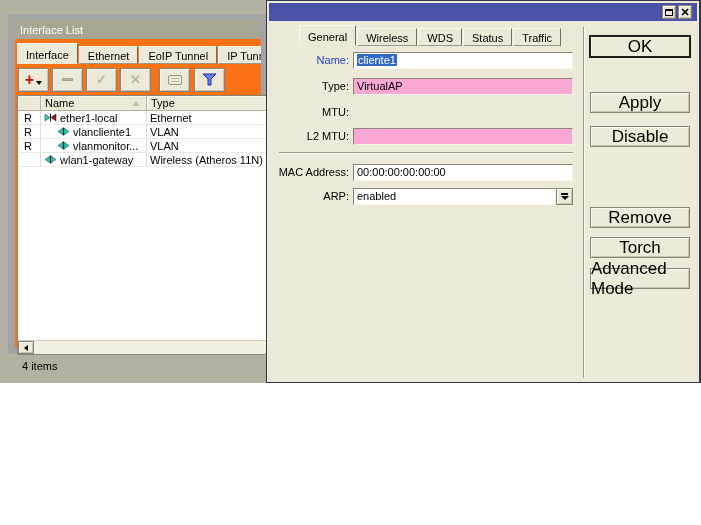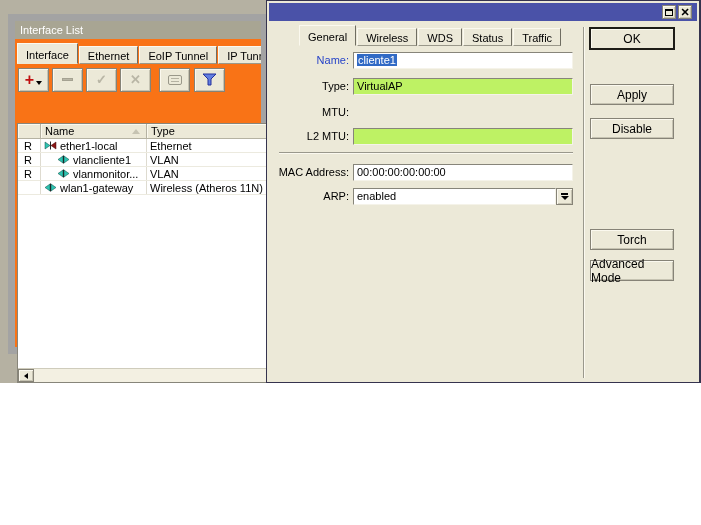--- a/index.html
+++ b/index.html
@@ -34,21 +34,21 @@
   .gap8 { width:5px; } .gap4 { width:1px; }
   .plus { color:#c01010; font-size:16px; font-weight:bold; line-height:14px; }
   .caret { width:0; height:0; border-left:3px solid transparent; border-right:3px solid transparent;
            border-top:4px solid #000; margin-left:2px; margin-top:6px; }
   .minus { width:11px; height:3px; background:#b9b6a6; border:1px solid #a5a292; }
   .dis-glyph { color:#b9b6a6; font-size:13px; font-weight:bold; }
   .comment-card { width:14px; height:10px; border:1px solid #9a988a; border-radius:2px; position:relative; }
   .comment-card::before { content:""; position:absolute; left:2px; top:2px; width:8px; height:1px; background:#b5b2a2; box-shadow:0 3px 0 #b5b2a2; }
 
   .grid-frame { position:absolute; left:2px; top:74px; width:254px; height:260px;
-                border:1px solid #87857a; background:#fff; display:flex; flex-direction:column; overflow:hidden;margin-top:28px; }
+                border:1px solid #87857a; background:#fff; display:flex; flex-direction:column; overflow:hidden; }
   .grid-head { display:flex; height:15px; flex:0 0 15px; background:#ece9d8; }
   .hcell { font-size:11px; padding:1px 4px; background:#ece9d8;
            border-right:1px solid #b5b2a2; border-bottom:1px solid #b5b2a2;
            box-shadow: inset 1px 1px 0 #fbf9ef; overflow:hidden; white-space:nowrap; display:flex; align-items:center; }
   .sort-tri { width:0; height:0; border-left:4px solid transparent; border-right:4px solid transparent;
               border-bottom:5px solid #c6c3b2; margin-left:auto; margin-right:2px; }
   .grid-body { flex:1 1 auto; overflow:hidden; }
   .t-row { display:flex; height:14px; border-bottom:1px solid #eceadf; }
   .tcell { font-size:11px; padding:0 3px; white-space:nowrap; overflow:hidden;
            border-right:1px solid #dedbd0; display:flex; align-items:center; }
@@ -74,35 +74,35 @@
   .cap-btn { width:14px; height:14px; margin-left:2px; display:flex; align-items:center; justify-content:center; flex:0 0 auto; }
   .max-glyph { width:8px; height:7px; border:1px solid #000; border-top-width:2px; }
   .close-glyph { font-size:11px; font-weight:bold; color:#000; line-height:10px; }
 
   .dlg .tabs { left:4px; top:24px; height:21px;padding-left:28px; }
 
   .fld-label { position:absolute; left:8px; width:74px; text-align:right; font-size:11px; line-height:17px; }
   .fld-label.blue { color:#2643c8; }
   .fld-input { position:absolute; left:86px; width:220px; height:17px; font-size:11px;
                padding:1px 3px; line-height:13px; white-space:nowrap; overflow:hidden; }
-  .fld-input.disabled { background:#bef264; }
+  .fld-input.disabled { background:#f9a8d4; }
   .sel { background:#316ac5; color:#fff; padding:0 1px; }
   .hsep { position:absolute; left:12px; width:294px; height:2px;
           border-top:1px solid #9a988c; border-bottom:1px solid #fbf9ef; }
   .drop-btn { position:absolute; left:289px; width:17px; height:17px;
               display:flex; flex-direction:column; align-items:center; justify-content:center; }
   .drop-bar { width:7px; height:2px; background:#000; margin-bottom:1px; }
   .drop-tri { width:0; height:0; border-left:4px solid transparent; border-right:4px solid transparent;
               border-top:4px solid #000; }
 
   .vdivider { position:absolute; left:316px; top:26px; height:351px; width:2px;
               border-left:1px solid #9a988c; border-right:1px solid #fbf9ef; }
 
-  .dbtn { position:absolute; left:323px; width:84px; height:21px; font-size:12px;
-          display:flex; align-items:center; justify-content:center; }
+  .dbtn { position:absolute; left:323px; width:100px; height:21px; font-size:17px;
+          display:flex; align-items:center; justify-content:center;margin-top:8px; }
   .dbtn.default { border:1px solid #1d1c16; box-shadow: 0 0 0 1px #1d1c16, inset 1px 1px 0 #fbf9ef; }
 </style>
 </head>
 <body>
 
 <div class="screen">
   <div class="desktop"></div>
 
   <div class="win-list">
     <div class="titlebar inactive txt">
@@ -212,20 +212,23 @@
         </div>
       </div>
 
       <div class="hscroll">
         <div class="sbtn raised">
           <span class="arrow-left"></span>
         </div>
       </div>
     </div>
 
+    <div class="statusbar">
+      <span>4 items</span>
+    </div>
   </div>
 
   <div class="dlg">
     <div class="titlebar active txt">
       <span class="title-text">New Interface</span>
       <span class="cap-btn raised">
         <span class="max-glyph"></span>
       </span>
       <span class="cap-btn raised">
         <span class="close-glyph">✕</span>
@@ -263,16 +266,17 @@
     <div class="drop-btn raised" style="top:187px">
       <span class="drop-bar"></span>
       <span class="drop-tri"></span>
     </div>
 
     <div class="vdivider"></div>
 
     <div class="dbtn raised default" style="top:27px">OK</div>
     <div class="dbtn raised" style="top:83px">Apply</div>
     <div class="dbtn raised" style="top:117px">Disable</div>
+    <div class="dbtn raised" style="top:198px">Remove</div>
     <div class="dbtn raised" style="top:228px">Torch</div>
     <div class="dbtn raised" style="top:259px">Advanced Mode</div>
   </div>
 </div>
 
 </body></html>

